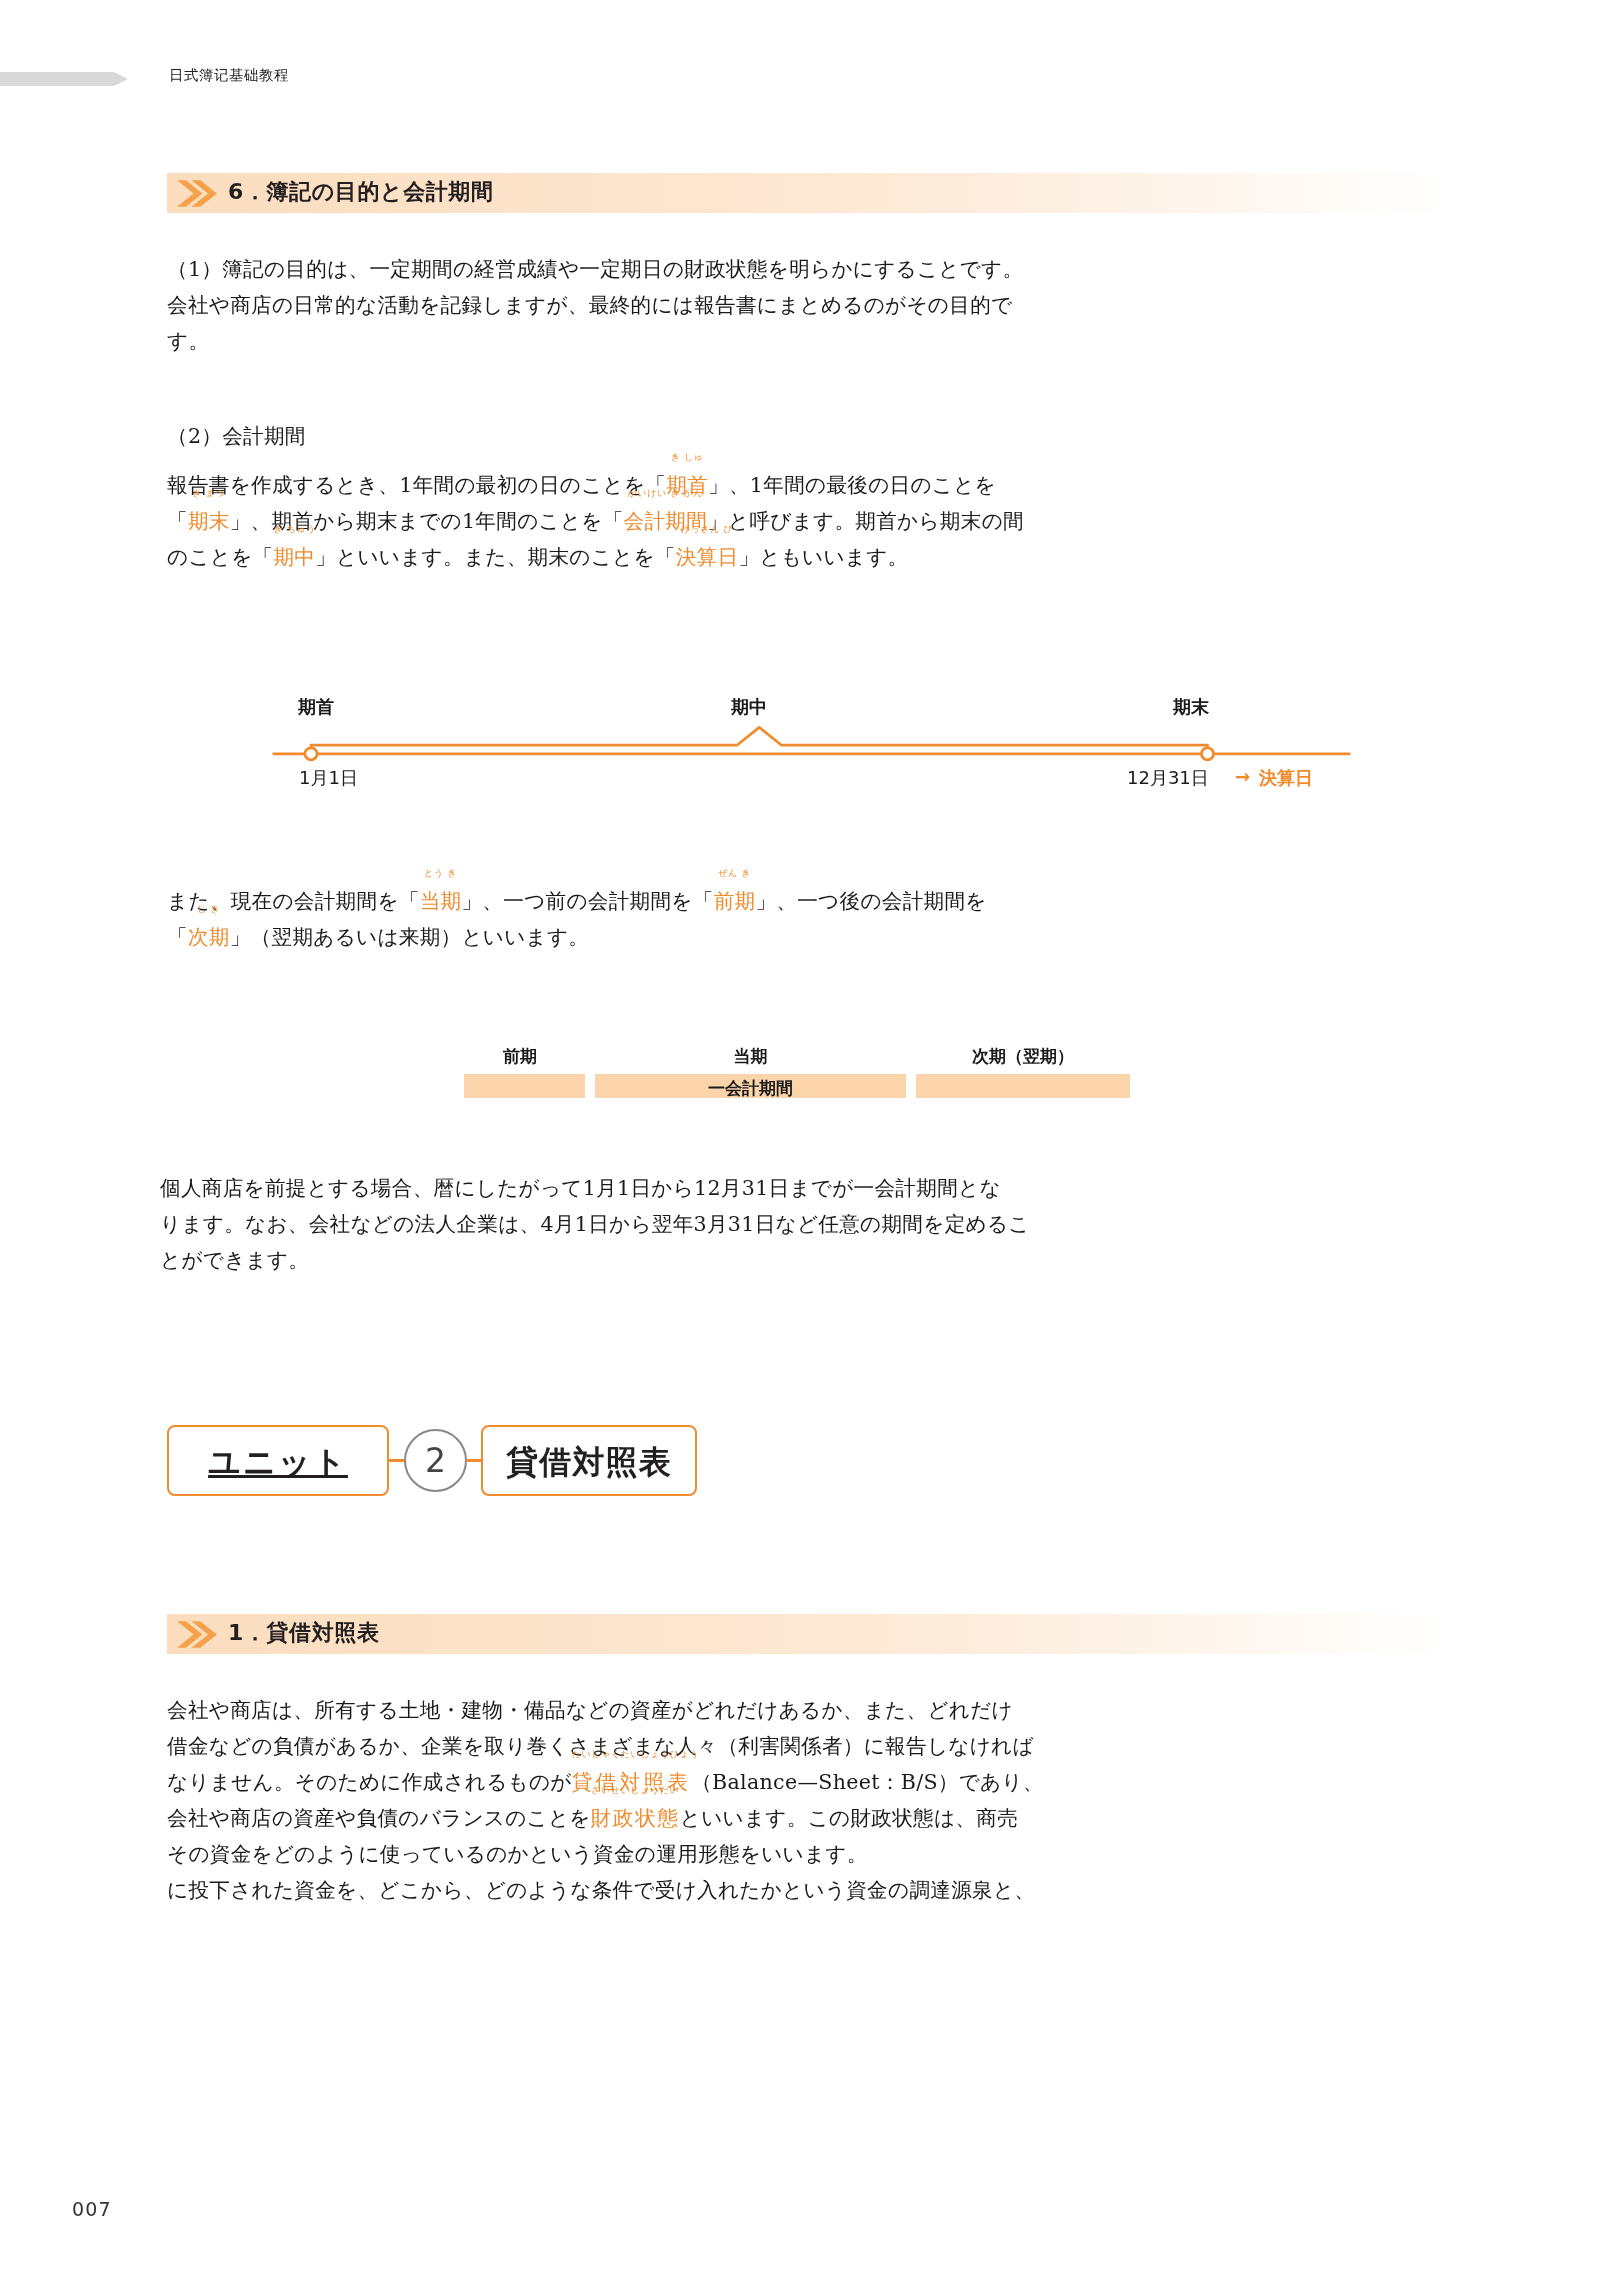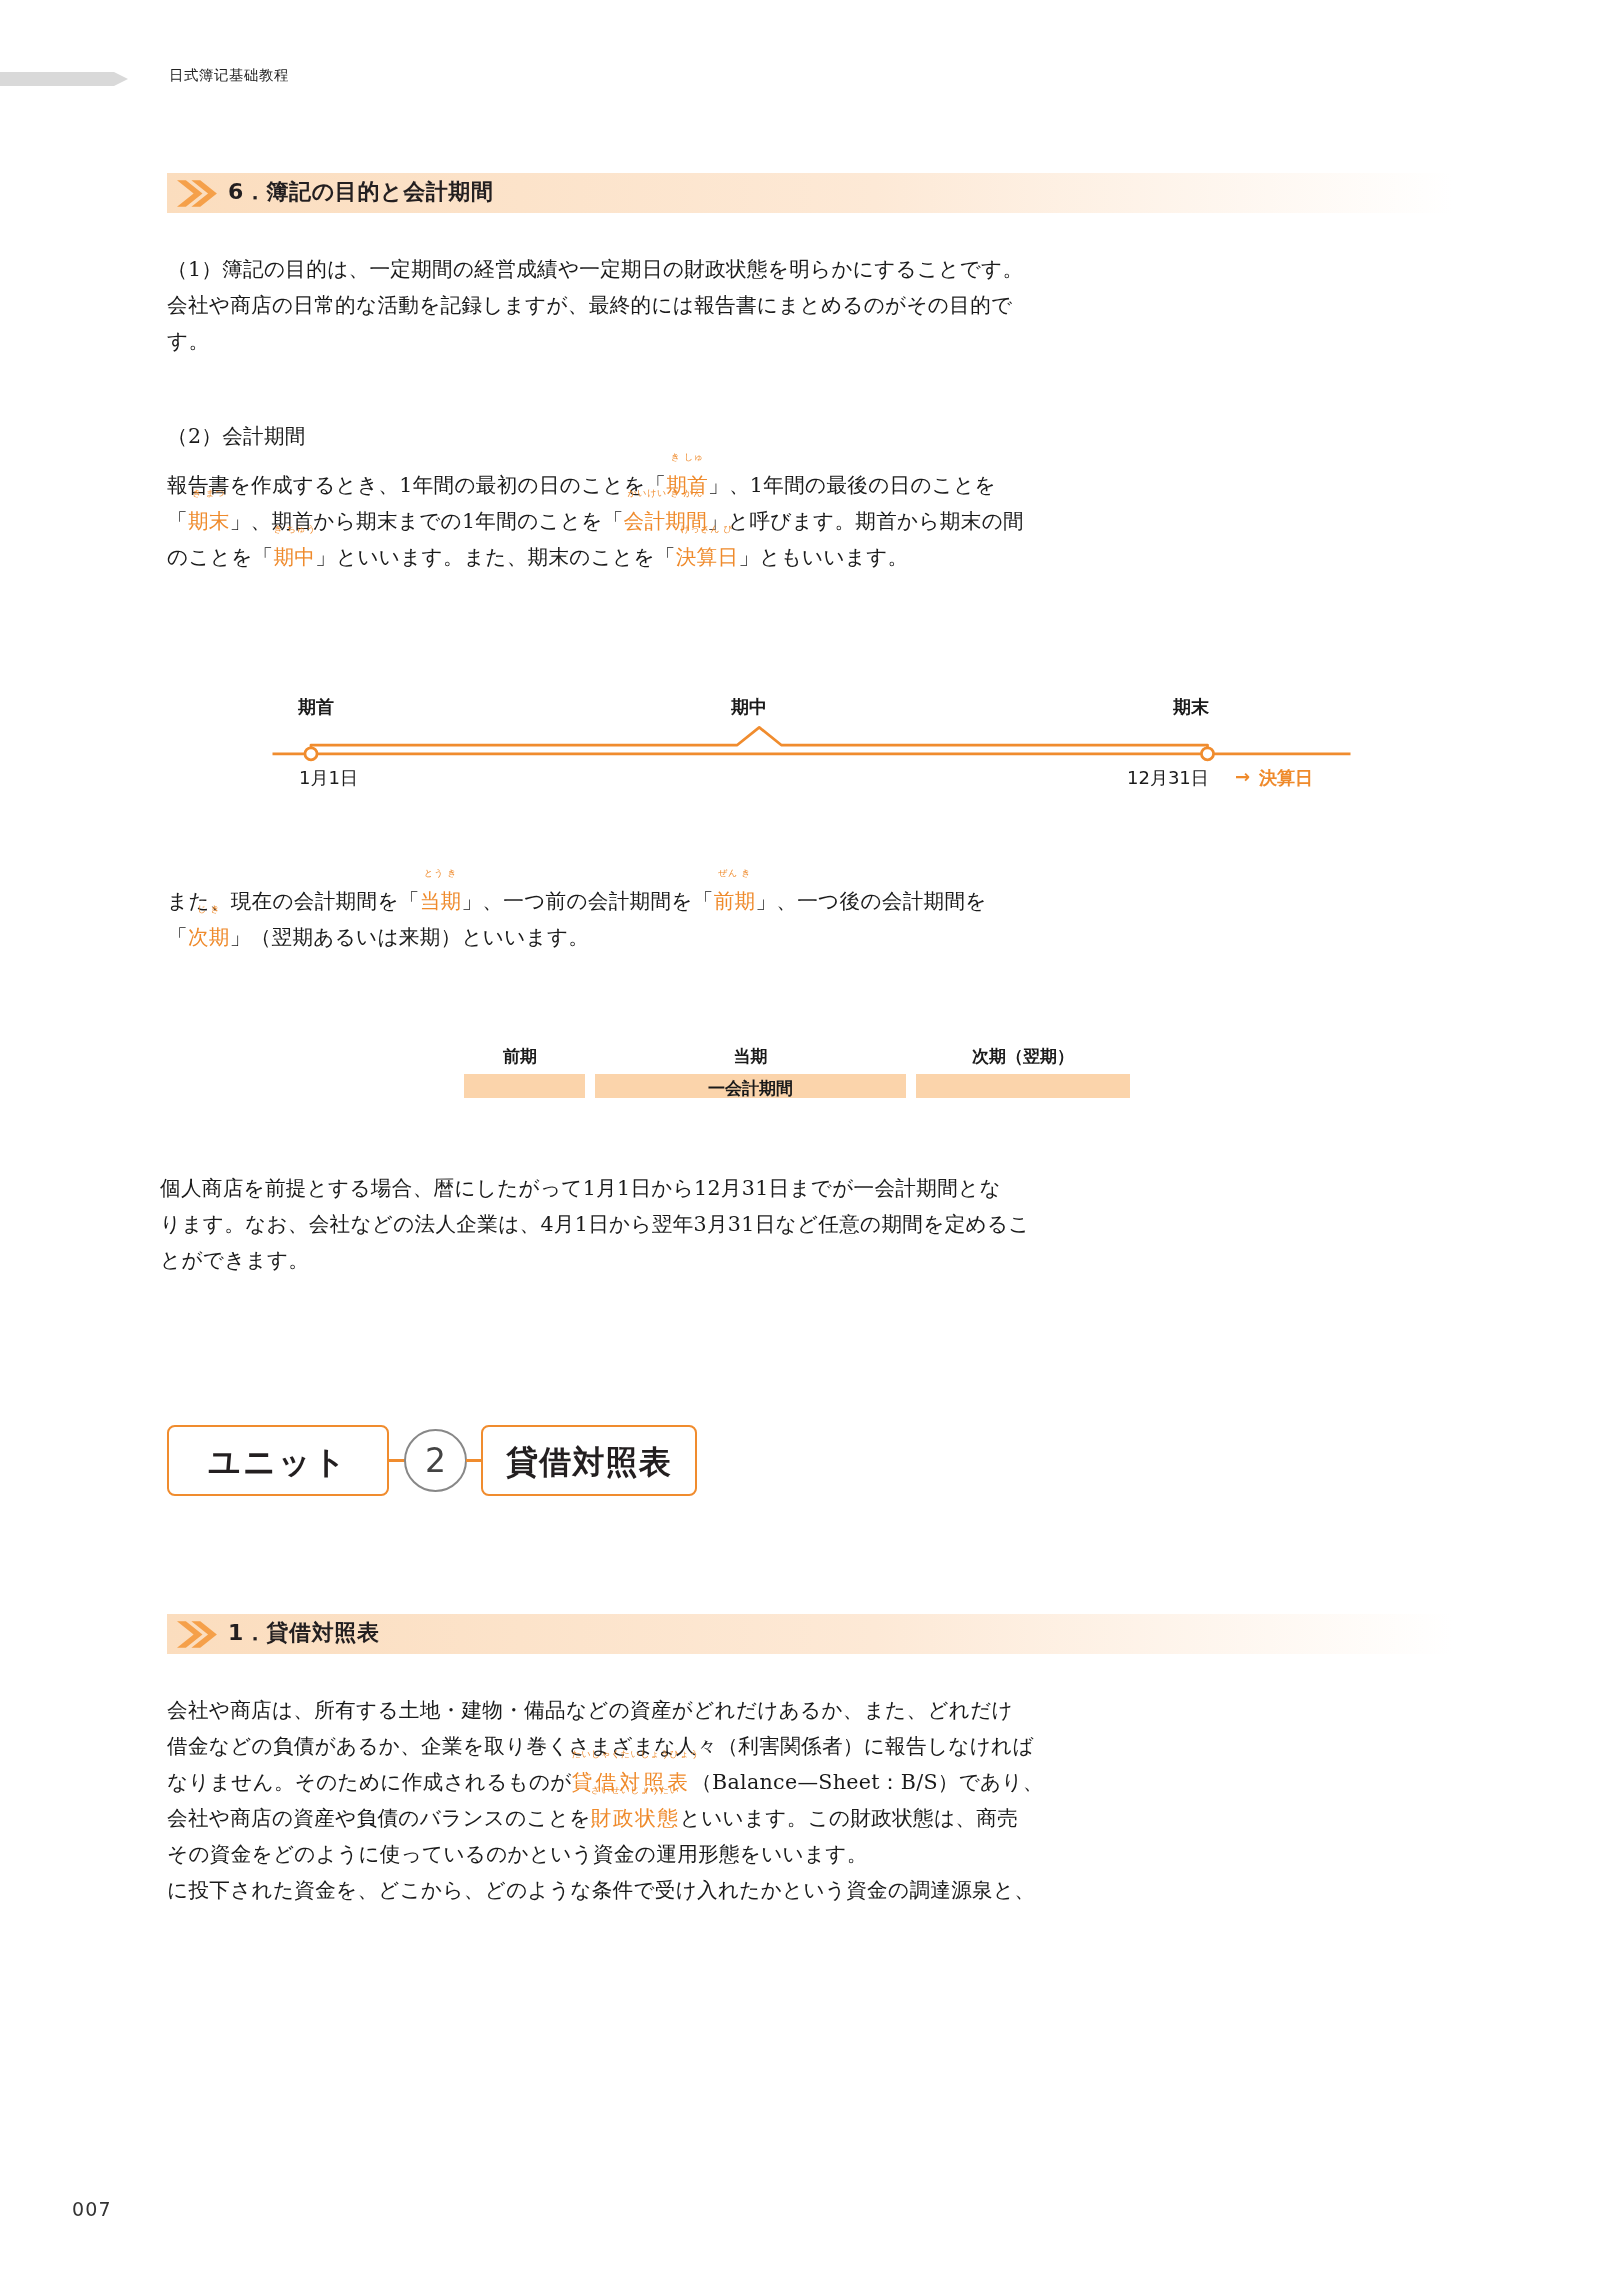--- a/index.html
+++ b/index.html
@@ -183,20 +183,21 @@
   }
   .unit .u-box span {
     position: absolute;
     left: 0; right: 0; top: 14.4px;
     text-align: center;
     font-family: "DejaVu Sans", sans-serif;
     font-weight: bold;
     font-size: 32px;
     letter-spacing: 2.2px;
     color: #231f20;
+    text-decoration: underline;
   }
   .unit .u-link1 {
     position: absolute;
     left: 222px; top: 34px;
     width: 15.6px; height: 3.3px;
     background: #f08c2e;
   }
   .unit .u-circle {
     position: absolute;
     left: 237px; top: 3.9px;

